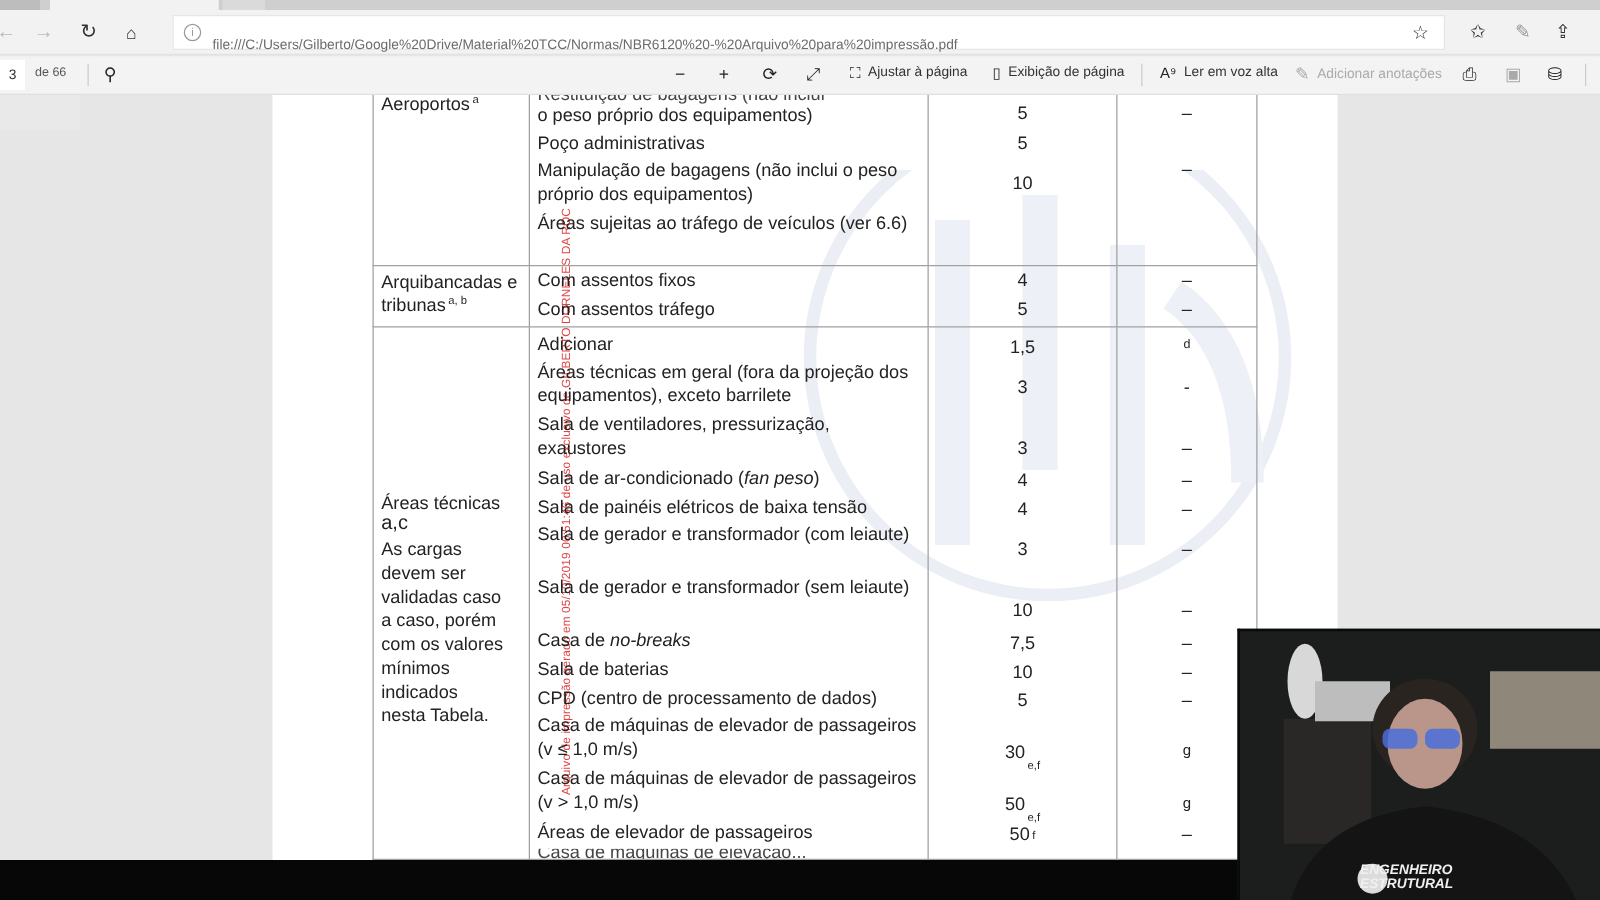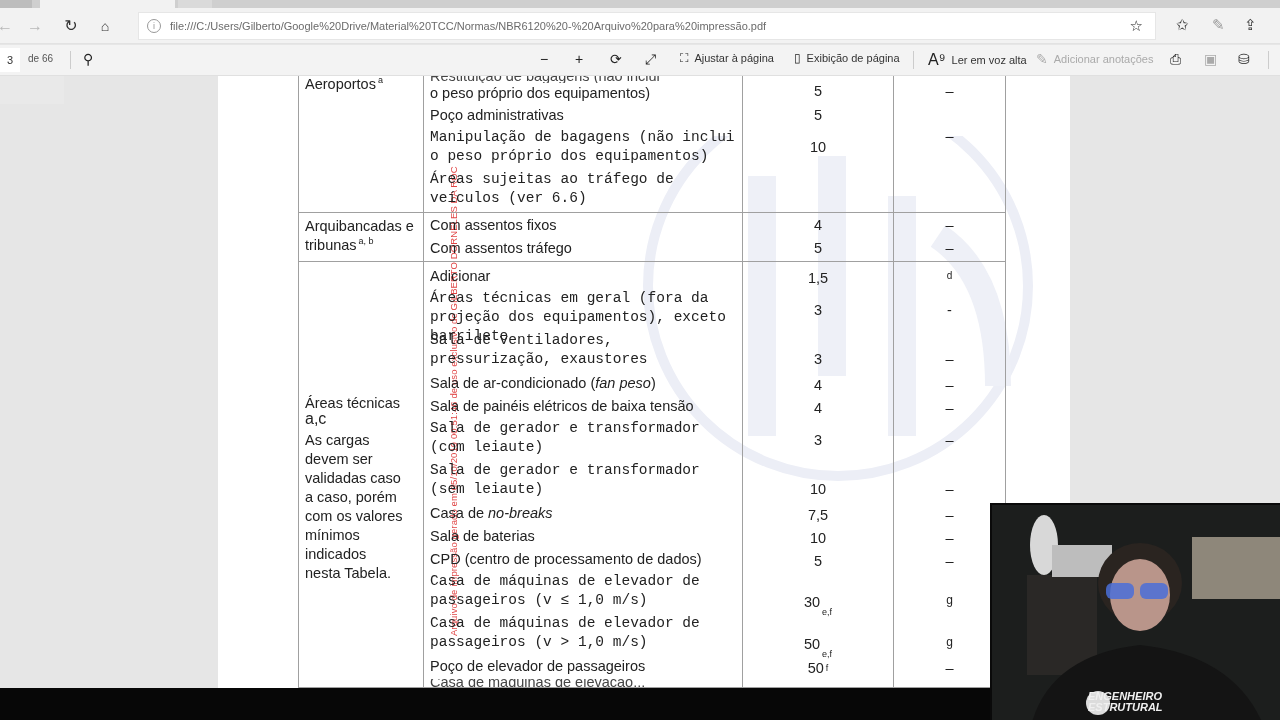--- a/index.html
+++ b/index.html
@@ -4,21 +4,21 @@
 <style>
   * { box-sizing: border-box; margin: 0; padding: 0; }
   html, body { width: 1280px; height: 720px; overflow: hidden; background: #e6e6e6; font-family: "Liberation Sans", sans-serif; }
   .tabbar { position: absolute; left: 0; top: 0; width: 1280px; height: 8px; background: #cfcfcf; }
   .tabbar .tab { position: absolute; top: 0; height: 8px; background: #f2f2f2; }
   .addrbar { position: absolute; left: 0; top: 8px; width: 1280px; height: 36px; background: #f2f2f2; border-bottom: 1px solid #e2e2e2; }
   .nav-btn { position: absolute; top: 8px; width: 22px; height: 20px; color: #333; font-size: 16px; text-align: center; line-height: 20px; }
   .nav-btn.disabled { color: #b8b8b8; }
   .url-box { position: absolute; left: 138px; top: 4px; width: 1018px; height: 28px; background: #fff; border: 1px solid #e6e6e6; }
   .url-info { position: absolute; left: 8px; top: 6px; width: 14px; height: 14px; border: 1px solid #999; border-radius: 50%; color: #999; font-size: 9px; text-align: center; line-height: 12px; }
-  .url-text { position: absolute; left: 31px; top: 7px; font-size: 11px; color: #6b6b6b; white-space: nowrap; }
+  .url-text { position: absolute; left: 31px; top: 17px; font-size: 11px; color: #6b6b6b; white-space: nowrap; }
   .url-star { position: absolute; right: 12px; top: 4px; font-size: 15px; color: #222; }
   .right-icons { position: absolute; top: 8px; font-size: 15px; color: #333; }
   .pdfbar { position: absolute; left: 0; top: 45px; width: 1280px; height: 31px; background: #f3f3f3; border-bottom: 1px solid #e0e0e0; }
   .page-box { position: absolute; left: 0; top: 3px; width: 20px; height: 24px; background: #fff; font-size: 11px; color: #333; line-height: 24px; text-align: center; }
   .page-of { position: absolute; left: 28px; top: 8px; font-size: 10px; color: #555; }
   .sep { position: absolute; top: 6px; width: 1px; height: 18px; background: #ccc; }
   .tool { position: absolute; top: 6px; font-size: 11px; color: #333; white-space: nowrap; display: flex; align-items: center; gap: 6px; }
   .tool .ic { font-size: 14px; color: #222; }
   .tool.disabled { color: #aaa; }
   .tool.disabled .ic { color: #aaa; }
@@ -28,21 +28,21 @@
   .watermark-side { position: absolute; left: 222px; top: 0; width: 14px; height: 560px; }
   .watermark-side span { position: absolute; left: 8px; top: 560px; transform-origin: 0 0; transform: rotate(-90deg); white-space: nowrap; color: #e04545; font-size: 9.5px; letter-spacing: 0.1px; }
   .logo-wm { position: absolute; left: 420px; top: 60px; width: 420px; height: 420px; pointer-events: none; }
   table.loads { position: absolute; left: 80px; top: -6px; border-collapse: collapse; font-size: 14.5px; color: #222; }
   table.loads td { border: 1.5px solid #a0a0a0; vertical-align: top; padding: 0; }
   .c1 { width: 125px; padding: 4px 6px !important; line-height: 19px; }
   .c2 { width: 319px; padding: 2px 6px 0 6px !important; }
   .c3 { width: 151px; text-align: center; }
   .c4 { width: 112px; text-align: center; }
   .line { height: 23px; line-height: 20px; white-space: nowrap; position: relative; }
-  .line.two { height: 42px; line-height: 19px; white-space: normal; font-family: Liberation Mono, monospace; }
+  .line.two { height: 42px; line-height: 19px; white-space: normal; }
   .valcell .line { display: flex; align-items: center; justify-content: center; }
   sup { font-size: 9px; vertical-align: super; line-height: 0; margin-left: 2px; }
   .cut { height: 8px; overflow: hidden; line-height: 6px; color: #444; }
   .bottom-strip { position: absolute; left: 0; top: 688px; width: 1280px; height: 32px; background: #070707; }
   .webcam { position: absolute; left: 990px; top: 503px; width: 290px; height: 217px; background: #1b1d1c; overflow: hidden; border-top: 2px solid #0a0a0a; border-left: 2px solid #0a0a0a; }
 </style>
 </head>
 <body>
 
 <div class="tabbar">
@@ -89,21 +89,21 @@
   <div class="tool" style="left:680px">
     <span class="ic" style="font-size:12px">⛶</span>
     <span>Ajustar à página</span>
   </div>
   <div class="tool" style="left:794px">
     <span class="ic" style="font-size:12px">▯</span>
     <span>Exibição de página</span>
   </div>
   <div class="sep" style="left:913px"></div>
   <div class="tool" style="left:928px">
-    <span class="ic" style="font-size:16px">A⁹</span>
+    <span class="ic" style="font-size:12px">A⁹</span>
     <span>Ler em voz alta</span>
   </div>
   <div class="tool disabled" style="left:1036px">
     <span class="ic">✎</span>
     <span>Adicionar anotações</span>
   </div>
   <div class="tool" style="left:1170px">
       <span class="ic">⎙</span>
     </div>
   <div class="tool disabled" style="left:1204px">
@@ -188,21 +188,21 @@
           <div class="line two">Sala de ventiladores, pressurização, exaustores</div>
           <div class="line"><span>Sala de ar-condicionado (</span><i>fan peso</i><span>)</span></div>
           <div class="line">Sala de painéis elétricos de baixa tensão</div>
           <div class="line two">Sala de gerador e transformador (com leiaute)</div>
           <div class="line two">Sala de gerador e transformador (sem leiaute)</div>
           <div class="line"><span>Casa de </span><i>no-breaks</i></div>
           <div class="line">Sala de baterias</div>
           <div class="line">CPD (centro de processamento de dados)</div>
           <div class="line two">Casa de máquinas de elevador de passageiros (v ≤ 1,0 m/s)</div>
           <div class="line two">Casa de máquinas de elevador de passageiros (v &gt; 1,0 m/s)</div>
-          <div class="line">Poço de elevador de passageiros</div>
+          <div class="line">Áreas de elevador de passageiros</div>
           <div class="cut">Casa de máquinas de elevação...</div>
         </td>
         <td class="c3 valcell" style="padding-top:4px">
           <div class="line">1,5</div>
           <div class="line" style="height:42px">3</div>
           <div class="line" style="height:42px;align-items:flex-end;padding-bottom:4px">3</div>
           <div class="line">4</div>
           <div class="line">4</div>
           <div class="line" style="height:42px">3</div>
           <div class="line" style="height:42px;align-items:flex-end;padding-bottom:4px">10</div>

